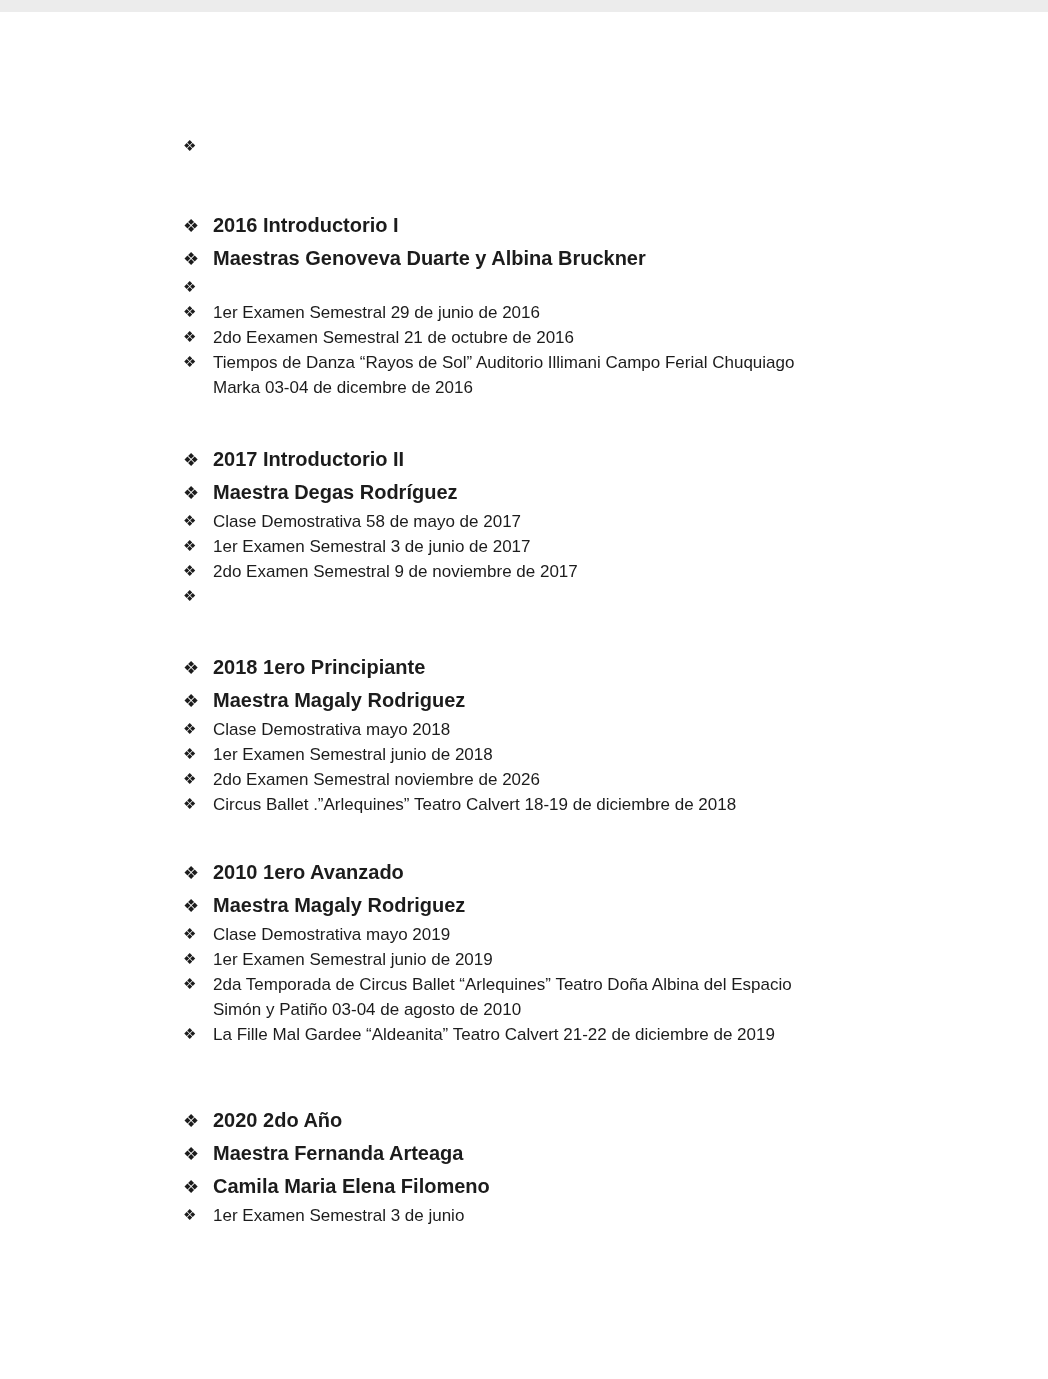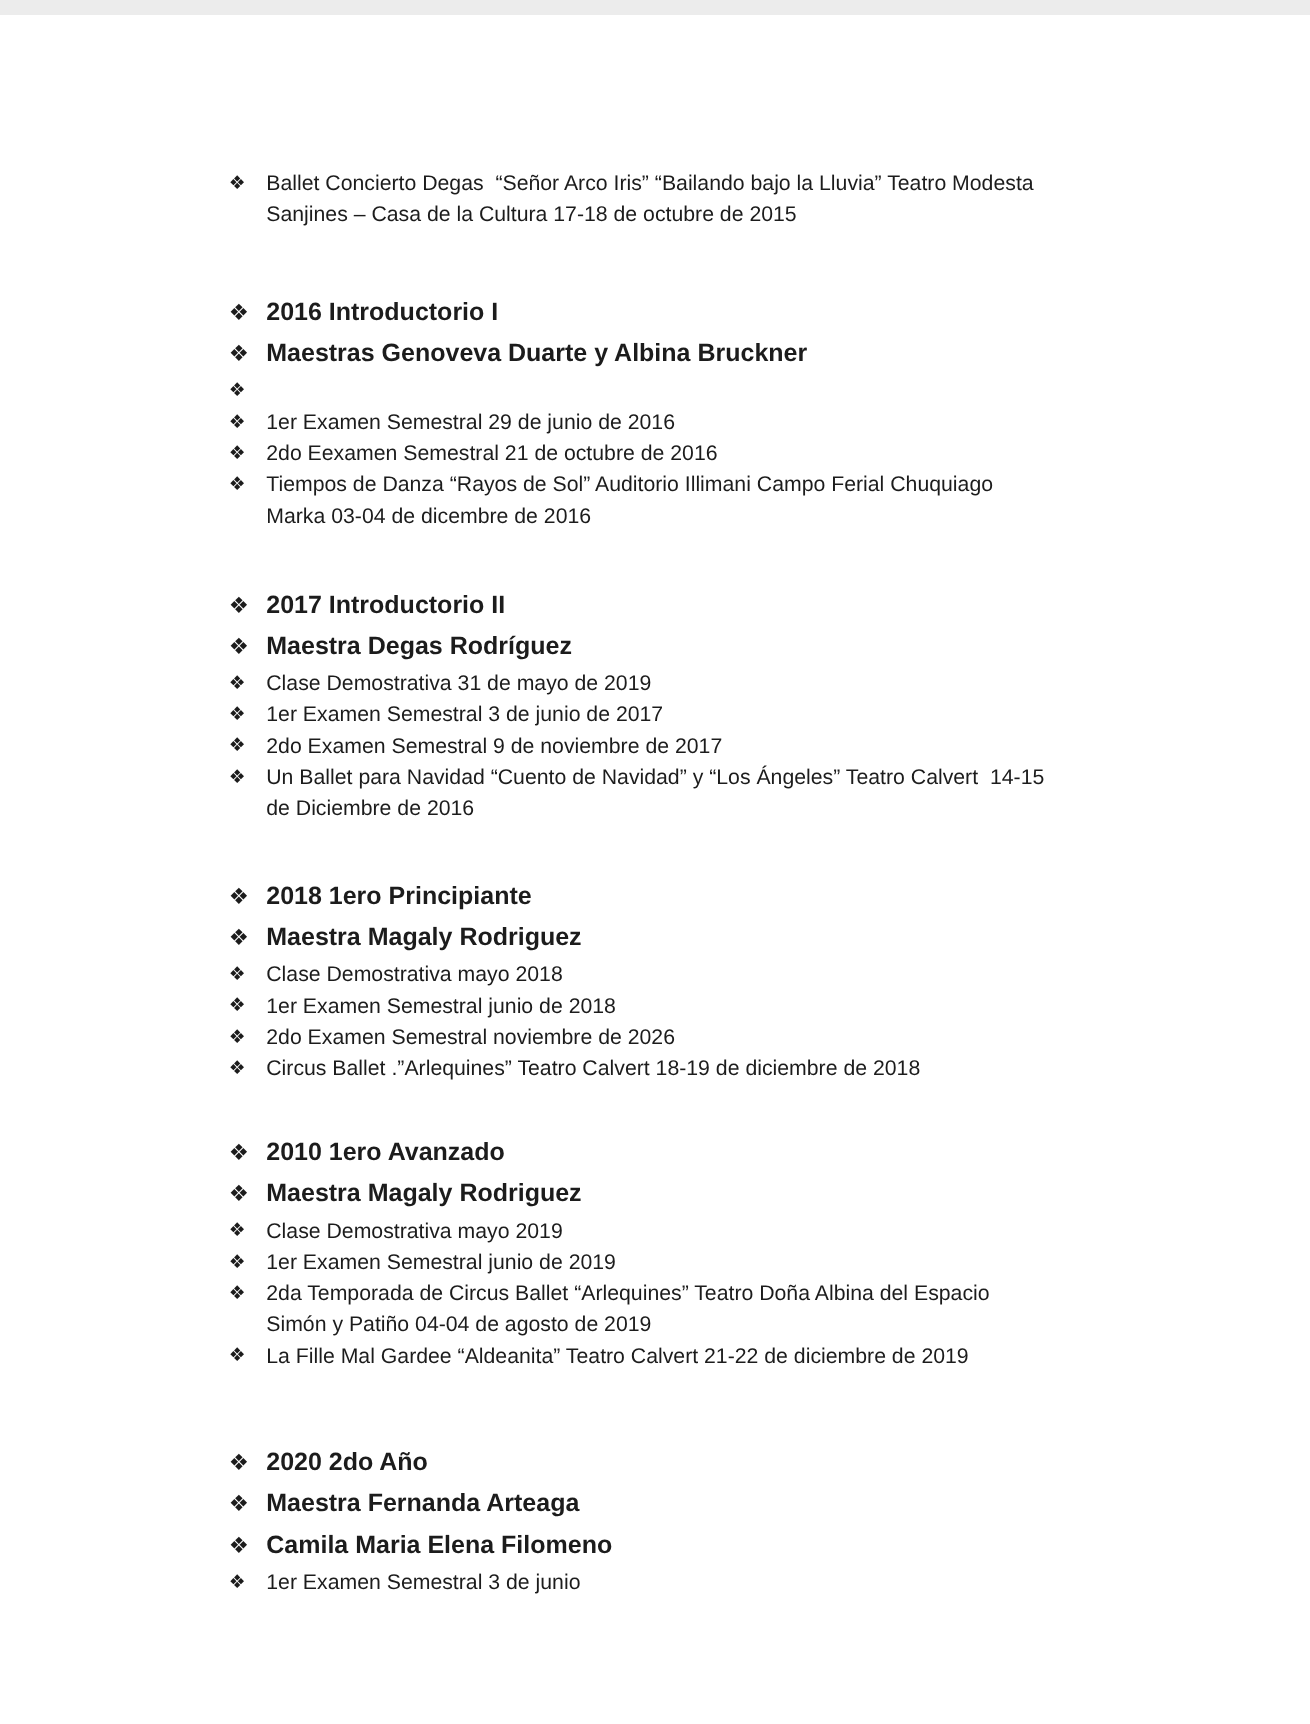--- a/index.html
+++ b/index.html
@@ -57,22 +57,20 @@
 </style>
 </head>
 <body>
 
 <div class="top-bar"></div>
 
 <div class="doc">
 
   <div class="b-item">
     <span class="bullet">❖</span>
-    <span class="text">Ballet Concierto Degas  “Señor Arco Iris” “Bailando bajo la Lluvia” Teatro Modesta
-Sanjines – Casa de la Cultura 17-18 de octubre de 2015</span>
   </div>
 
   <section class="sec-0">
     <div class="h-item">
       <span class="bullet">❖</span>
       <span class="text">2016 Introductorio I</span>
     </div>
     <div class="h-item">
       <span class="bullet">❖</span>
       <span class="text">Maestras Genoveva Duarte y Albina Bruckner</span>
@@ -99,34 +97,32 @@
     <div class="h-item">
       <span class="bullet">❖</span>
       <span class="text">2017 Introductorio II</span>
     </div>
     <div class="h-item">
       <span class="bullet">❖</span>
       <span class="text">Maestra Degas Rodríguez</span>
     </div>
     <div class="b-item">
       <span class="bullet">❖</span>
-      <span class="text">Clase Demostrativa 31 de mayo de 2019</span>
+      <span class="text">Clase Demostrativa 58 de mayo de 2017</span>
     </div>
     <div class="b-item">
       <span class="bullet">❖</span>
       <span class="text">1er Examen Semestral 3 de junio de 2017</span>
     </div>
     <div class="b-item">
       <span class="bullet">❖</span>
       <span class="text">2do Examen Semestral 9 de noviembre de 2017</span>
     </div>
     <div class="b-item">
       <span class="bullet">❖</span>
-      <span class="text">Un Ballet para Navidad “Cuento de Navidad” y “Los Ángeles” Teatro Calvert  14-15
-de Diciembre de 2016</span>
     </div>
   </section>
 
   <section class="sec-2">
     <div class="h-item">
       <span class="bullet">❖</span>
       <span class="text">2018 1ero Principiante</span>
     </div>
     <div class="h-item">
       <span class="bullet">❖</span>
@@ -163,21 +159,21 @@
       <span class="bullet">❖</span>
       <span class="text">Clase Demostrativa mayo 2019</span>
     </div>
     <div class="b-item">
       <span class="bullet">❖</span>
       <span class="text">1er Examen Semestral junio de 2019</span>
     </div>
     <div class="b-item">
       <span class="bullet">❖</span>
       <span class="text">2da Temporada de Circus Ballet “Arlequines” Teatro Doña Albina del Espacio
-Simón y Patiño 04-04 de agosto de 2019</span>
+Simón y Patiño 03-04 de agosto de 2010</span>
     </div>
     <div class="b-item">
       <span class="bullet">❖</span>
       <span class="text">La Fille Mal Gardee “Aldeanita” Teatro Calvert 21-22 de diciembre de 2019</span>
     </div>
   </section>
 
   <section class="sec-4">
     <div class="h-item">
       <span class="bullet">❖</span>

